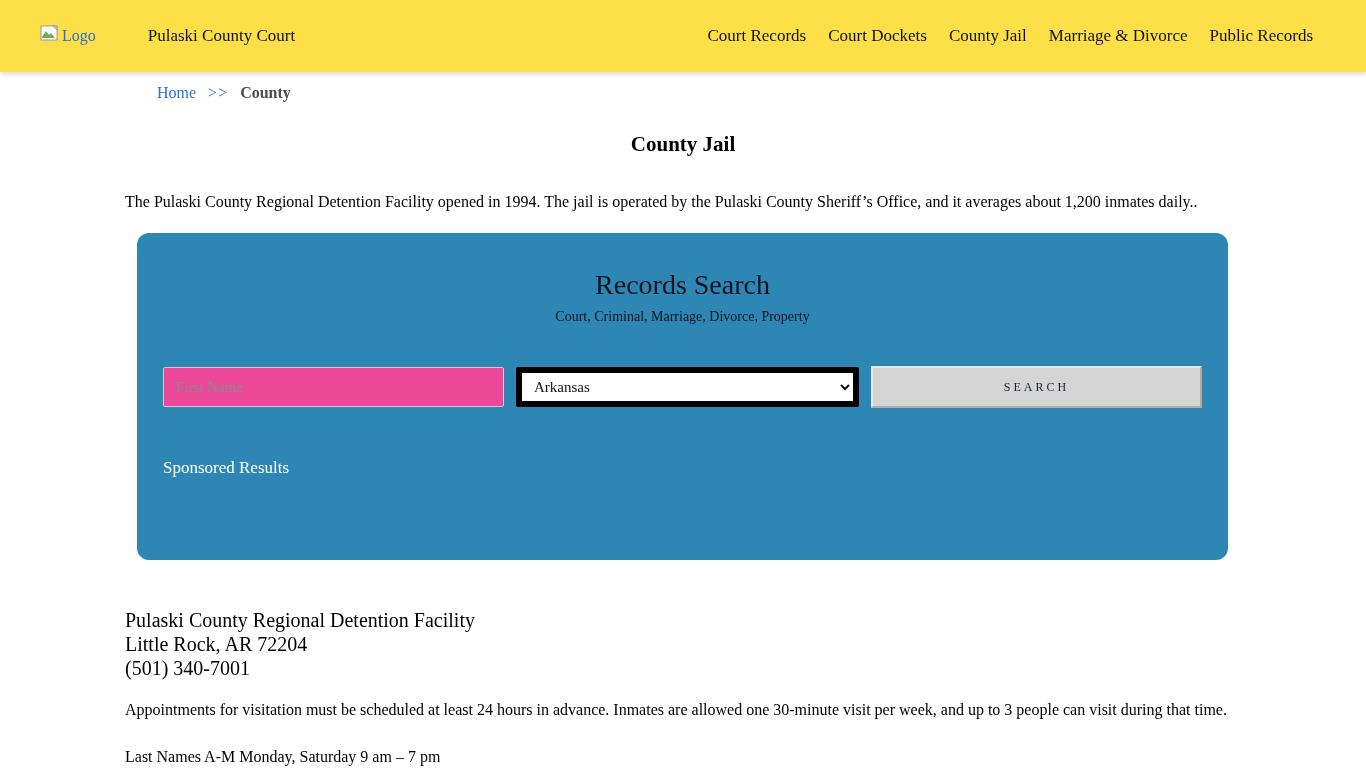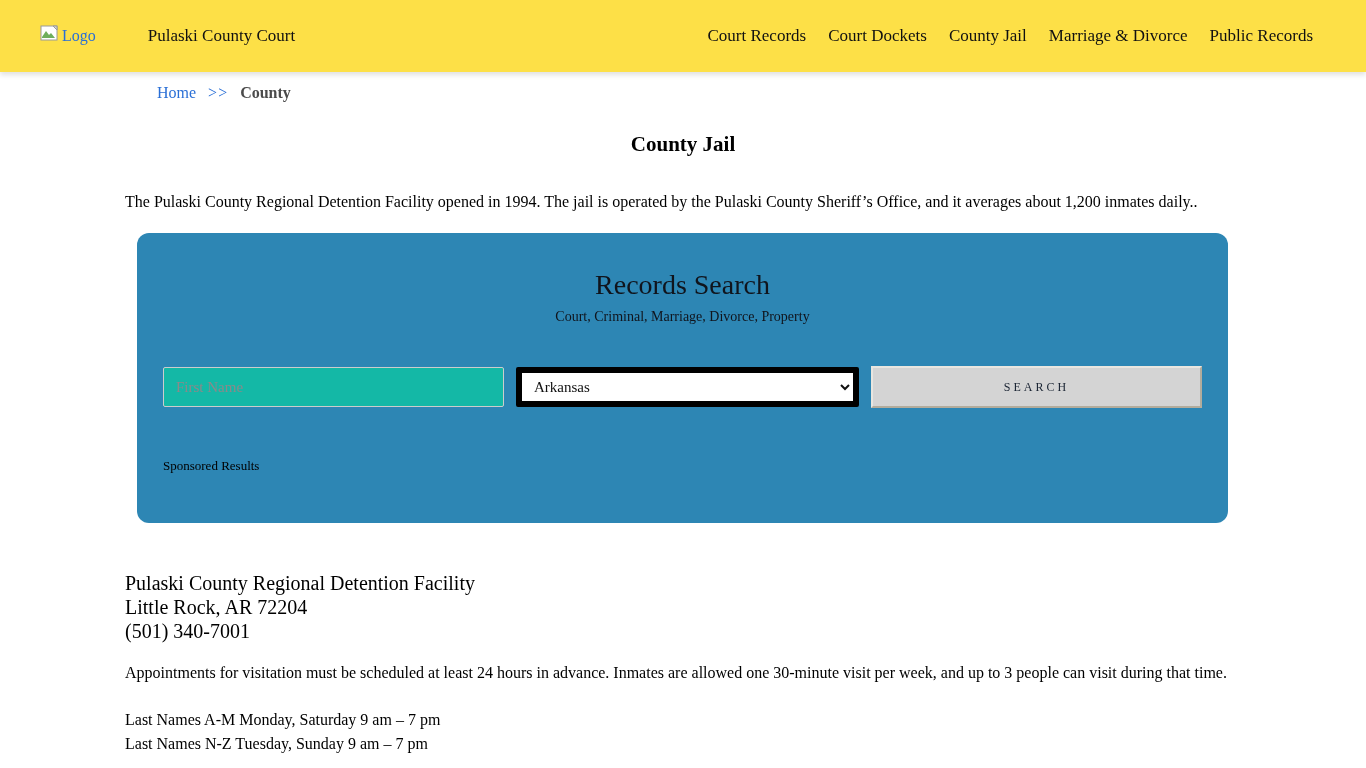--- a/index.html
+++ b/index.html
@@ -88,21 +88,21 @@
   .intro {
     margin-top: 35px;
     font-size: 16px;
     line-height: 19px;
     color: #000;
   }
 
   
   .search-panel {
     margin: 22px 13px 0 12px;
-    height: 290px;
+    height: 327px;
     background: #2d86b4;
     border-radius: 12px;
     padding: 36px 26px 0 26px;
   }
   .search-title {
     text-align: center;
     font-size: 28px;
     color: #10141c;
   }
   .search-subtitle {
@@ -114,21 +114,21 @@
   .search-form {
     margin-top: 42px;
     display: flex;
     gap: 12px;
   }
   .search-form .field {
     flex: 1;
     height: 40px;
     border: 1px solid #cccccc;
     border-radius: 2px;
-    background: #14b8a6;
+    background: #ec4899;
     font-family: "Liberation Serif", serif;
     font-size: 15px;
     padding: 0 12px;
     color: #222;
   }
   .search-form input::placeholder { color: #8a8a8a; opacity: 1; }
   .search-form select {
     flex: 1;
     height: 40px;
     border: 6px solid #000000;
@@ -147,22 +147,22 @@
     border: 2px solid;
     border-color: #e8e6e0 #b3ac9c #b3ac9c #e8e6e0;
     font-family: "Liberation Serif", serif;
     font-size: 12px;
     letter-spacing: 3px;
     color: #1a2433;
     cursor: pointer;
   }
   .sponsored {
     margin-top: 50px;
-    font-size: 13px;
-    color: #000000;
+    font-size: 17px;
+    color: #ffffff;
   }
 
   
   .facility {
     margin-top: 48px;
     font-size: 20px;
     line-height: 24px;
   }
   .visitation {
     margin-top: 20px;

